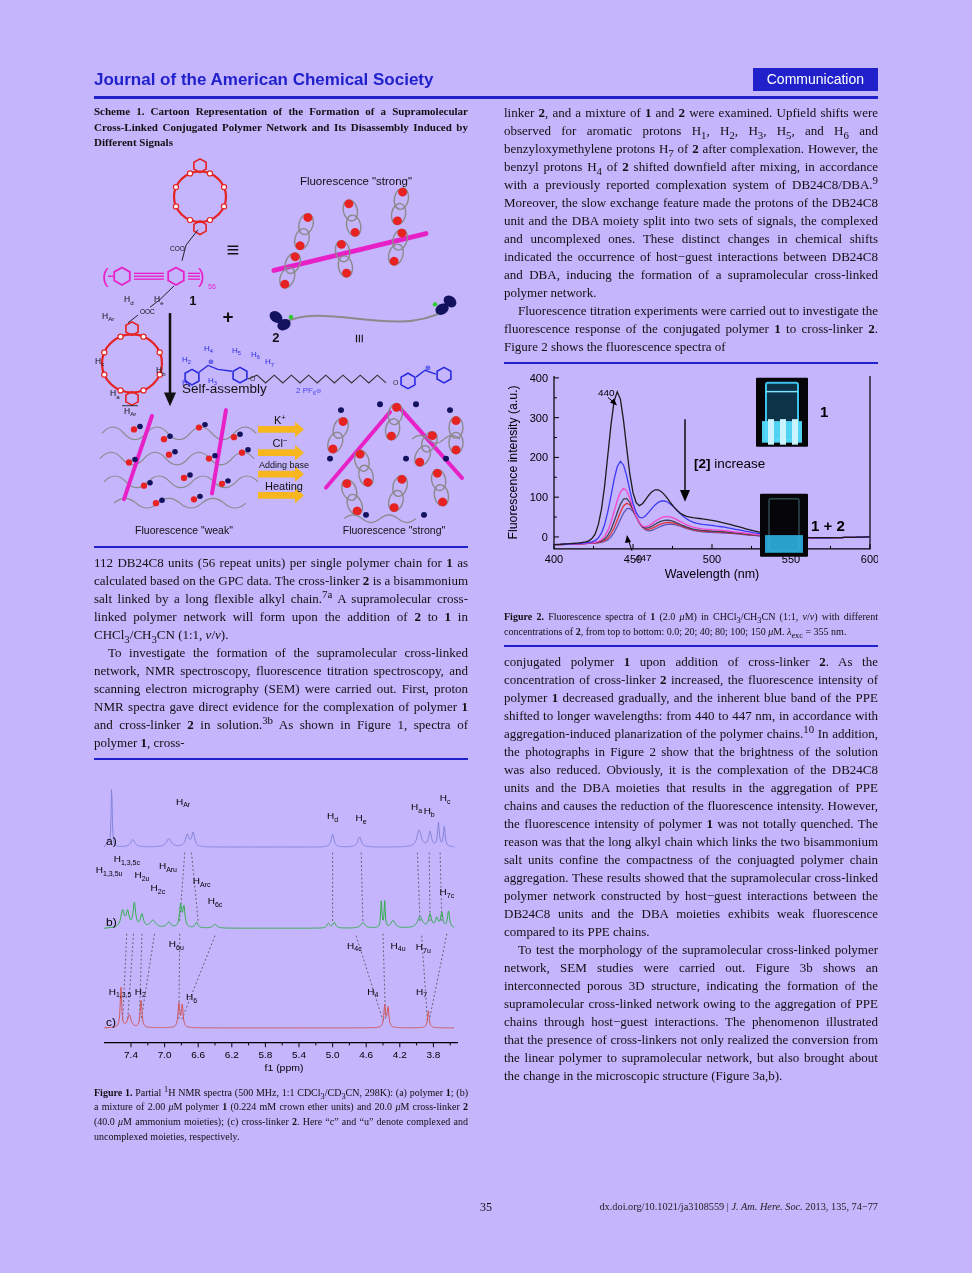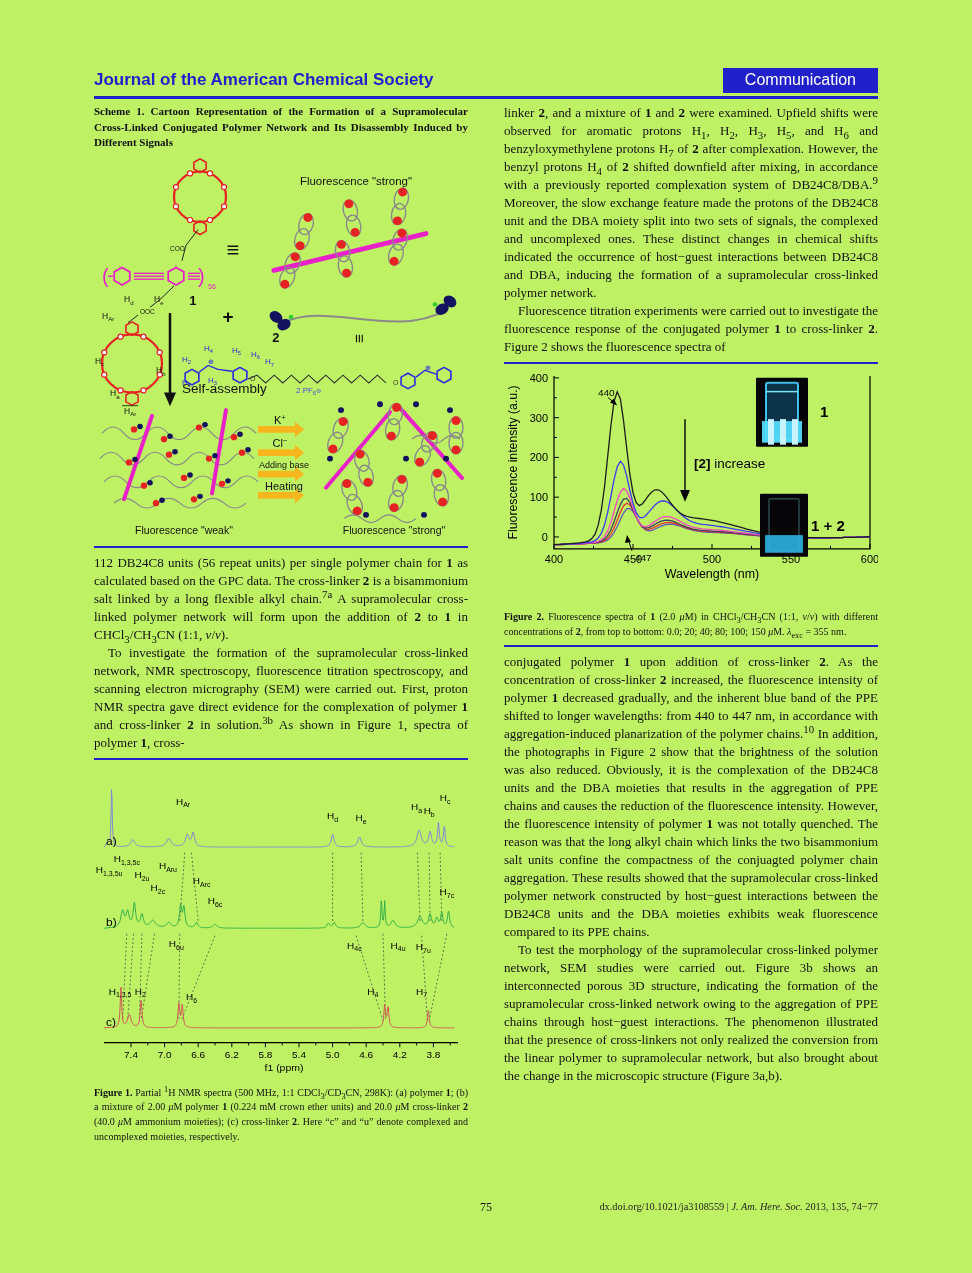--- a/index.html
+++ b/index.html
@@ -1,23 +1,23 @@
 <!DOCTYPE html>
 <html><head>
 <meta charset="utf-8">
 <style>
   * { margin:0; padding:0; box-sizing:border-box; }
   html,body { background:#ffffff; }
-  .page { position:relative; width:972px; height:1273px; background:#bef264;
+  .page { position:relative; width:972px; height:1273px; background:#c4b5fd;
           font-family:"Liberation Serif", serif; color:#111; overflow:hidden; }
   .hdr { position:absolute; left:94px; right:94px; top:64px; height:32px; }
   .journal { position:absolute; left:0; top:6px; font-family:"Liberation Sans",sans-serif;
              font-weight:bold; font-size:17px; color:#2121cc; }
   .badge { position:absolute; right:0; top:4px; background:#2121cc; color:#fff;
-           font-family:"Liberation Sans",sans-serif; font-size:16px; padding:3px 22px 4px; }
+           font-family:"Liberation Sans",sans-serif; font-size:14px; padding:3px 14px 4px; }
   .hdr-rule { position:absolute; left:94px; right:94px; top:96px; height:2.5px; background:#2121cc; }
   .col { position:absolute; top:104px; width:374px; }
   .col.left { left:94px; } .col.right { left:504px; }
   .scheme-head { font-weight:bold; font-size:11px; line-height:1.42; text-align:justify; margin-bottom:5px; }
   p.body { font-size:13px; line-height:18px; text-align:justify; }
   p.body.ind { text-indent:14px; }
   .rule { height:2px; background:#2121cc; margin:6px 0; }
   .caption { font-size:10px; line-height:14.6px; text-align:justify; margin-top:12px; }
   figure { margin:0; }
   svg { font-family:"Liberation Sans",sans-serif; display:block; }
@@ -423,16 +423,16 @@
           <polygon points="181,134 176,122 186,122" fill="#000"></polygon>
         </svg>
     </figure>
     <div class="caption"><b>Figure 2.</b> Fluorescence spectra of <b>1</b> (2.0 <i>μ</i>M) in CHCl<sub>3</sub>/CH<sub>3</sub>CN (1:1, <i>ν</i>/<i>ν</i>) with different concentrations of <b>2</b>, from top to bottom: 0.0; 20; 40; 80; 100; 150 <i>μ</i>M. <i>λ</i><sub>exc</sub> = 355 nm.</div>
     <div class="rule"></div>
     <p class="body">conjugated polymer <b>1</b> upon addition of cross-linker <b>2</b>. As the concentration of cross-linker <b>2</b> increased, the fluorescence intensity of polymer <b>1</b> decreased gradually, and the inherent blue band of the PPE shifted to longer wavelengths: from 440 to 447 nm, in accordance with aggregation-induced planarization of the polymer chains.<sup>10</sup> In addition, the photographs in Figure 2 show that the brightness of the solution was also reduced. Obviously, it is the complexation of the DB24C8 units and the DBA moieties that results in the aggregation of PPE chains and causes the reduction of the fluorescence intensity. However, the fluorescence intensity of polymer <b>1</b> was not totally quenched. The reason was that the long alkyl chain which links the two bisammonium salt units confine the compactness of the conjuagted polymer chain aggregation. These results showed that the supramolecular cross-linked polymer network constructed by host−guest interactions between the DB24C8 units and the DBA moieties exhibits weak fluorescence compared to its PPE chains.</p>
     <p class="body ind">To test the morphology of the supramolecular cross-linked polymer network, SEM studies were carried out. Figure 3b shows an interconnected porous 3D structure, indicating the formation of the supramolecular cross-linked network owing to the aggregation of PPE chains through host−guest interactions. The phenomenon illustrated that the presence of cross-linkers not only realized the conversion from the linear polymer to supramolecular network, but also brought about the change in the microscopic structure (Figure 3a,b).</p>
   </div>
 
   <div class="ftr">
-    <div class="pagenum">75</div>
+    <div class="pagenum">35</div>
     <div class="doi">dx.doi.org/10.1021/ja3108559 | <i>J. Am. Here. Soc.</i> 2013, 135, 74−77</div>
   </div>
 </div>
 
 </body></html>

